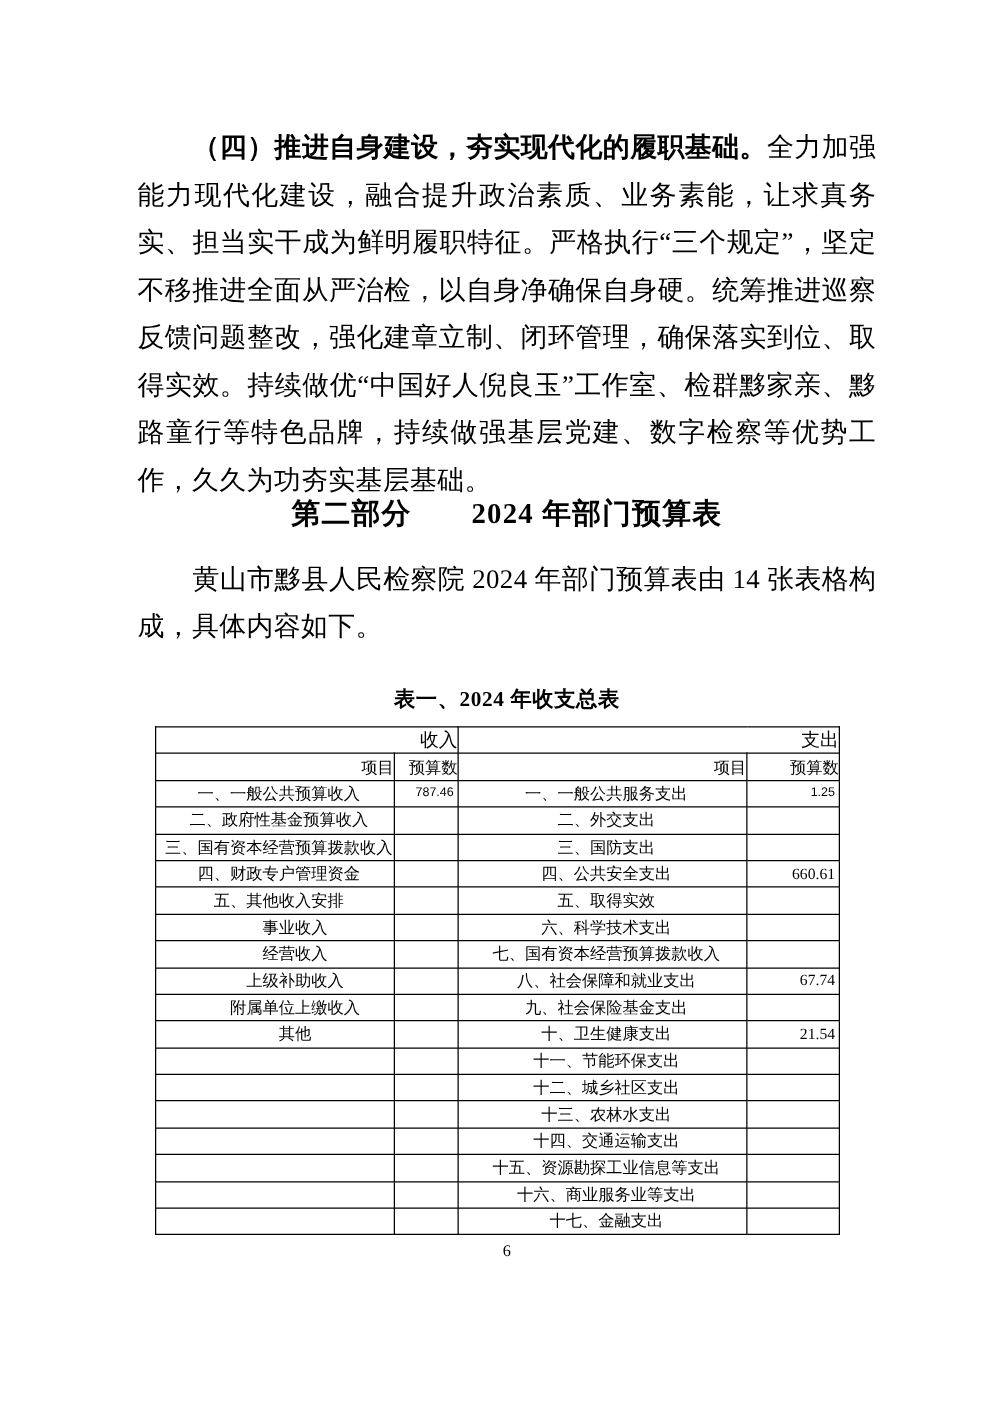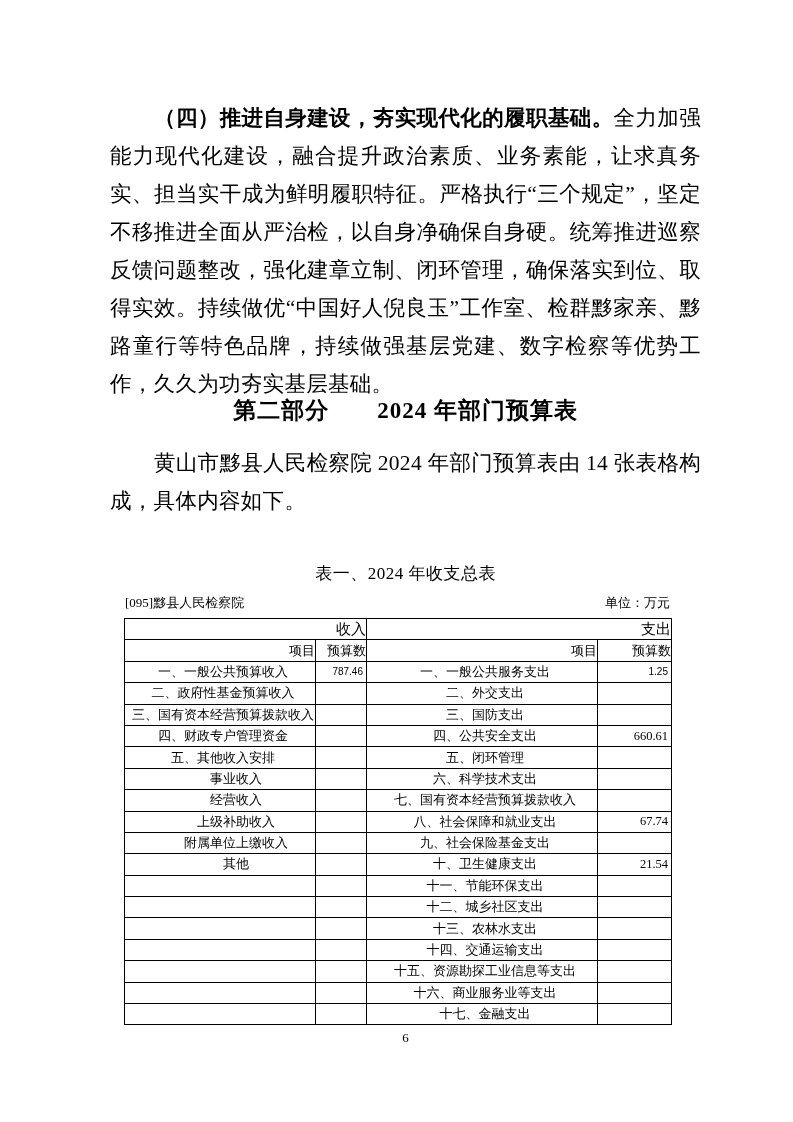--- a/index.html
+++ b/index.html
@@ -35,24 +35,24 @@
     line-height: 28px;
     font-weight: bold;
     text-align: center;
     letter-spacing: 1px;
     white-space: pre;
   }
   .para2 {
     margin-top: 19px;
   }
   .table-title {
-    margin: 42px 0 0 0;
+    margin: 28px 0 0 0;
     font-size: 17px;
     line-height: 24px;
-    font-weight: normal;
+    font-weight: bold;
     text-align: center;
     letter-spacing: 0.5px;
   }
   .table-wrap {
     width: 547px;
     margin: 9px 0 0 14px;
   }
   .meta-row {
     display: flex;
     justify-content: space-between;
@@ -117,24 +117,20 @@
 
   <p class="para"><span class="lead">（四）推进自身建设，夯实现代化的履职基础。</span><span>全力加强能力现代化建设，融合提升政治素质、业务素能，让求真务实、担当实干成为鲜明履职特征。严格执行“三个规定”，坚定不移推进全面从严治检，以自身净确保自身硬。统筹推进巡察反馈问题整改，强化建章立制、闭环管理，确保落实到位、取得实效。持续做优“中国好人倪良玉”工作室、检群黟家亲、黟路童行等特色品牌，持续做强基层党建、数字检察等优势工作，久久为功夯实基层基础。</span></p>
 
   <h2 class="section-heading">第二部分　　2024 年部门预算表</h2>
 
   <p class="para para2">黄山市黟县人民检察院 2024 年部门预算表由 14 张表格构成，具体内容如下。</p>
 
   <h3 class="table-title">表一、2024 年收支总表</h3>
 
   <div class="table-wrap">
-    <div class="meta-row">
-      <span>[095]黟县人民检察院</span>
-      <span>单位：万元</span>
-    </div>
     <table class="budget">
       <colgroup>
         <col style="width:191px">
         <col style="width:51px">
         <col style="width:231px">
         <col style="width:74px">
       </colgroup>
       <thead>
         <tr>
           <th colspan="2" class="sec">收入</th>
@@ -168,21 +164,21 @@
           </tr>
           <tr>
             <td class="item">四、财政专户管理资金</td>
             <td class="val "></td>
             <td class="item">四、公共安全支出</td>
             <td class="val serif">660.61</td>
           </tr>
           <tr>
             <td class="item">五、其他收入安排</td>
             <td class="val "></td>
-            <td class="item">五、闭环管理</td>
+            <td class="item">五、取得实效</td>
             <td class="val "></td>
           </tr>
           <tr>
             <td class="item indent">事业收入</td>
             <td class="val "></td>
             <td class="item">六、科学技术支出</td>
             <td class="val "></td>
           </tr>
           <tr>
             <td class="item indent">经营收入</td>

